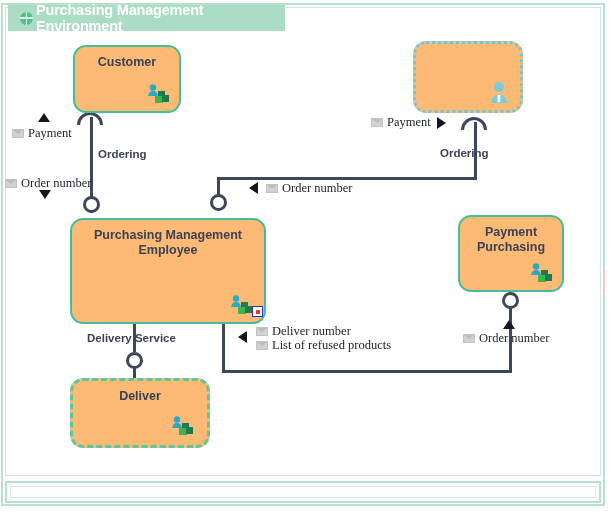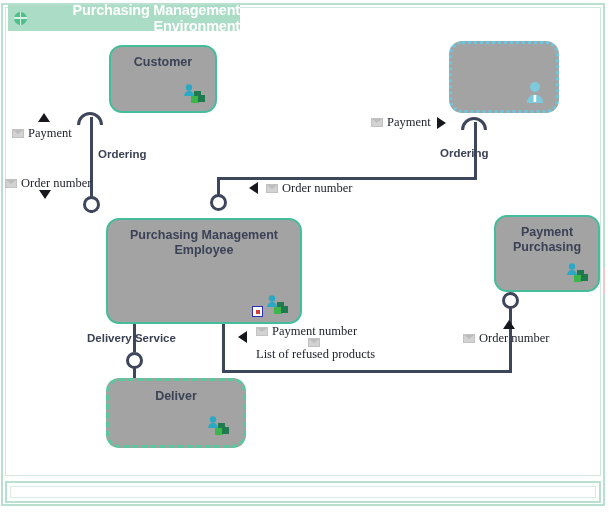--- a/index.html
+++ b/index.html
@@ -7,28 +7,28 @@
   #app{position:relative;width:610px;height:517px;overflow:hidden;background:#fff;}
 
   
   .frame-outer{position:absolute;left:1px;top:3px;width:604px;height:503px;border:2px solid #b7e0cf;background:#fff;box-sizing:border-box;}
   .frame-inner{position:absolute;left:5px;top:7px;width:596px;height:469px;border:1px solid #cfe8dd;box-sizing:border-box;background:#fff;}
   .bottom-bar{position:absolute;left:5px;top:481px;width:596px;height:22px;border:2px solid #b7e0cf;background:#fff;box-sizing:border-box;}
   .bottom-bar-inner{position:absolute;left:3px;top:3px;right:3px;bottom:3px;border:1px solid #d9ece4;box-sizing:border-box;background:#fff;}
   .edge-mark{position:absolute;left:603px;top:268px;width:2px;height:26px;background:#f4c7cd;}
 
   
-  .titlebar{position:absolute;left:8px;top:5px;width:232px;height:26px;background:#aadcc6;display:flex;align-items:center;padding-left:6px;box-sizing:border-box;text-align:right;}
+  .titlebar{position:absolute;left:8px;top:5px;width:277px;height:26px;background:#aadcc6;display:flex;align-items:center;padding-left:12px;box-sizing:border-box;}
   .titlebar .ttxt{color:#ffffff;font-size:14.5px;font-weight:bold;letter-spacing:-0.2px;font-family:"Liberation Sans",sans-serif;}
   .globe{width:13px;height:13px;border-radius:50%;background:#4fc08a;position:relative;margin-right:3px;flex:0 0 auto;}
   .globe:before{content:"";position:absolute;left:0;top:5.5px;width:13px;height:1.5px;background:#d9f3e6;}
   .globe:after{content:"";position:absolute;left:5.5px;top:0;width:1.5px;height:13px;background:#d9f3e6;}
 
   
-  .node{position:absolute;box-sizing:border-box;border-radius:13px;background:#a3a3a3;margin-left:36px;}
+  .node{position:absolute;box-sizing:border-box;border-radius:13px;background:#fdba74;}
   .node.solid{border:2.5px solid #44bd9a;}
   .node.dashed-green{border:3px dashed #5bc79e;}
   .node.dashed-blue{border:3px dotted #6ec6dd;}
   .node .label{position:absolute;left:0;right:0;top:8px;text-align:center;color:#3b4256;font-size:12.5px;font-weight:bold;line-height:15px;font-family:"Liberation Sans",sans-serif;}
 
   
   .collab-icon{position:absolute;width:26px;height:22px;}
   .person-icon{position:absolute;width:22px;height:24px;}
 
   
@@ -182,23 +182,23 @@
   <div class="msg" style="left:266px;top:181px;">
     <span class="env"></span>
     <span>Order number</span>
   </div>
 
   <div class="note-icon" style="left:252px;top:306px;"></div>
 
   <div class="tri left" style="left:238px;top:331px;"></div>
   <div class="msg" style="left:256px;top:324px;">
     <span class="env"></span>
-    <span>Payment number</span>
-  </div>
-  <div class="msg" style="left:256px;top:338px;flex-direction:column;">
+    <span>Deliver number</span>
+  </div>
+  <div class="msg" style="left:256px;top:338px;">
     <span class="env"></span>
     <span>List of refused products</span>
   </div>
 
   <div class="tri up" style="left:503px;top:320px;"></div>
   <div class="msg" style="left:463px;top:331px;">
     <span class="env"></span>
     <span>Order number</span>
   </div>
 

